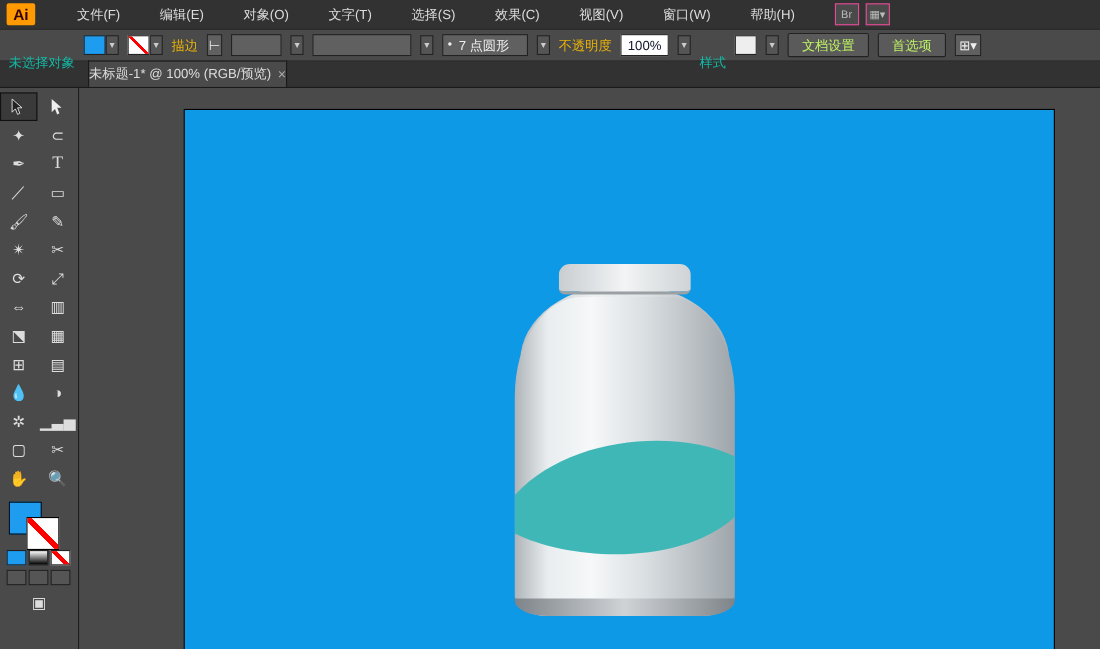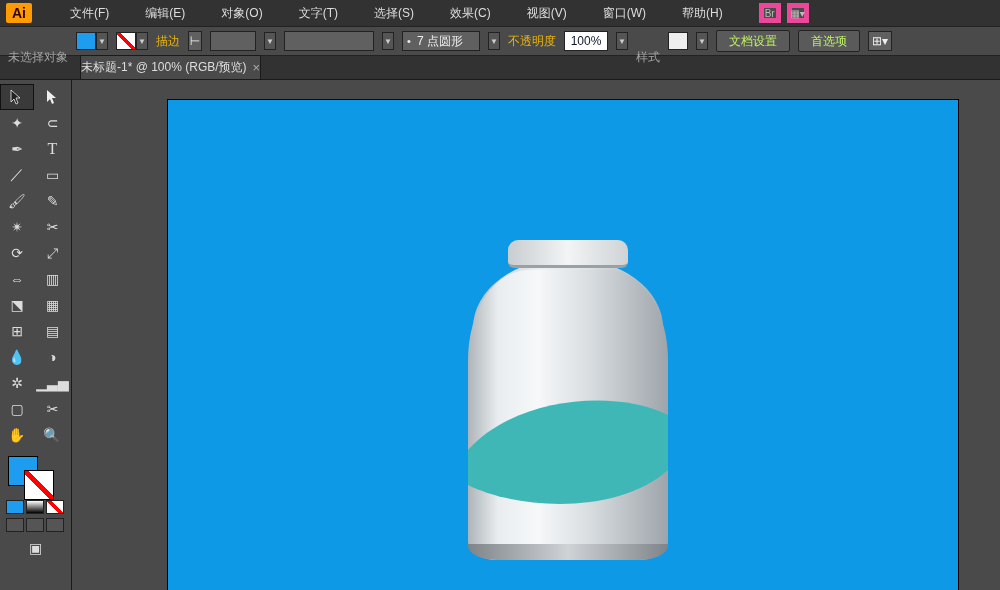--- a/index.html
+++ b/index.html
@@ -36,38 +36,38 @@
     cursor: default;
   }
   .menubar-icons {
     margin-left: 10px;
     display: flex;
     gap: 6px;
   }
   .mb-icon {
     width: 22px; height: 20px;
     background: #4a4a4a;
-    border: 5px solid #ec4899;
+    border: 1px solid #ec4899;
     display:flex;align-items:center;justify-content:center;
     font-size:10px;color:#bbb;
   }
   
   .optionsbar {
     height: 30px;
     background: #4a4a4a;
     border-top: 1px solid #222;
     border-bottom: 1px solid #222;
     display: flex;
     align-items: center;
     padding: 0 8px;
     gap: 8px;
     font-size: 12px;
   }
   .opt-label { color: #eab308; }
-  .opt-label-plain { color: #a3a3a3; margin-top: 32px; }
+  .opt-label-plain { color: #14b8a6; margin-top: 32px; }
   .swatch {
     width: 20px; height: 18px;
     border: 1px solid #222;
   }
   .swatch-blue { background: #1e9cf0; }
   .swatch-none {
     background: #fff;
     position: relative;
   }
   .swatch-none::after {

